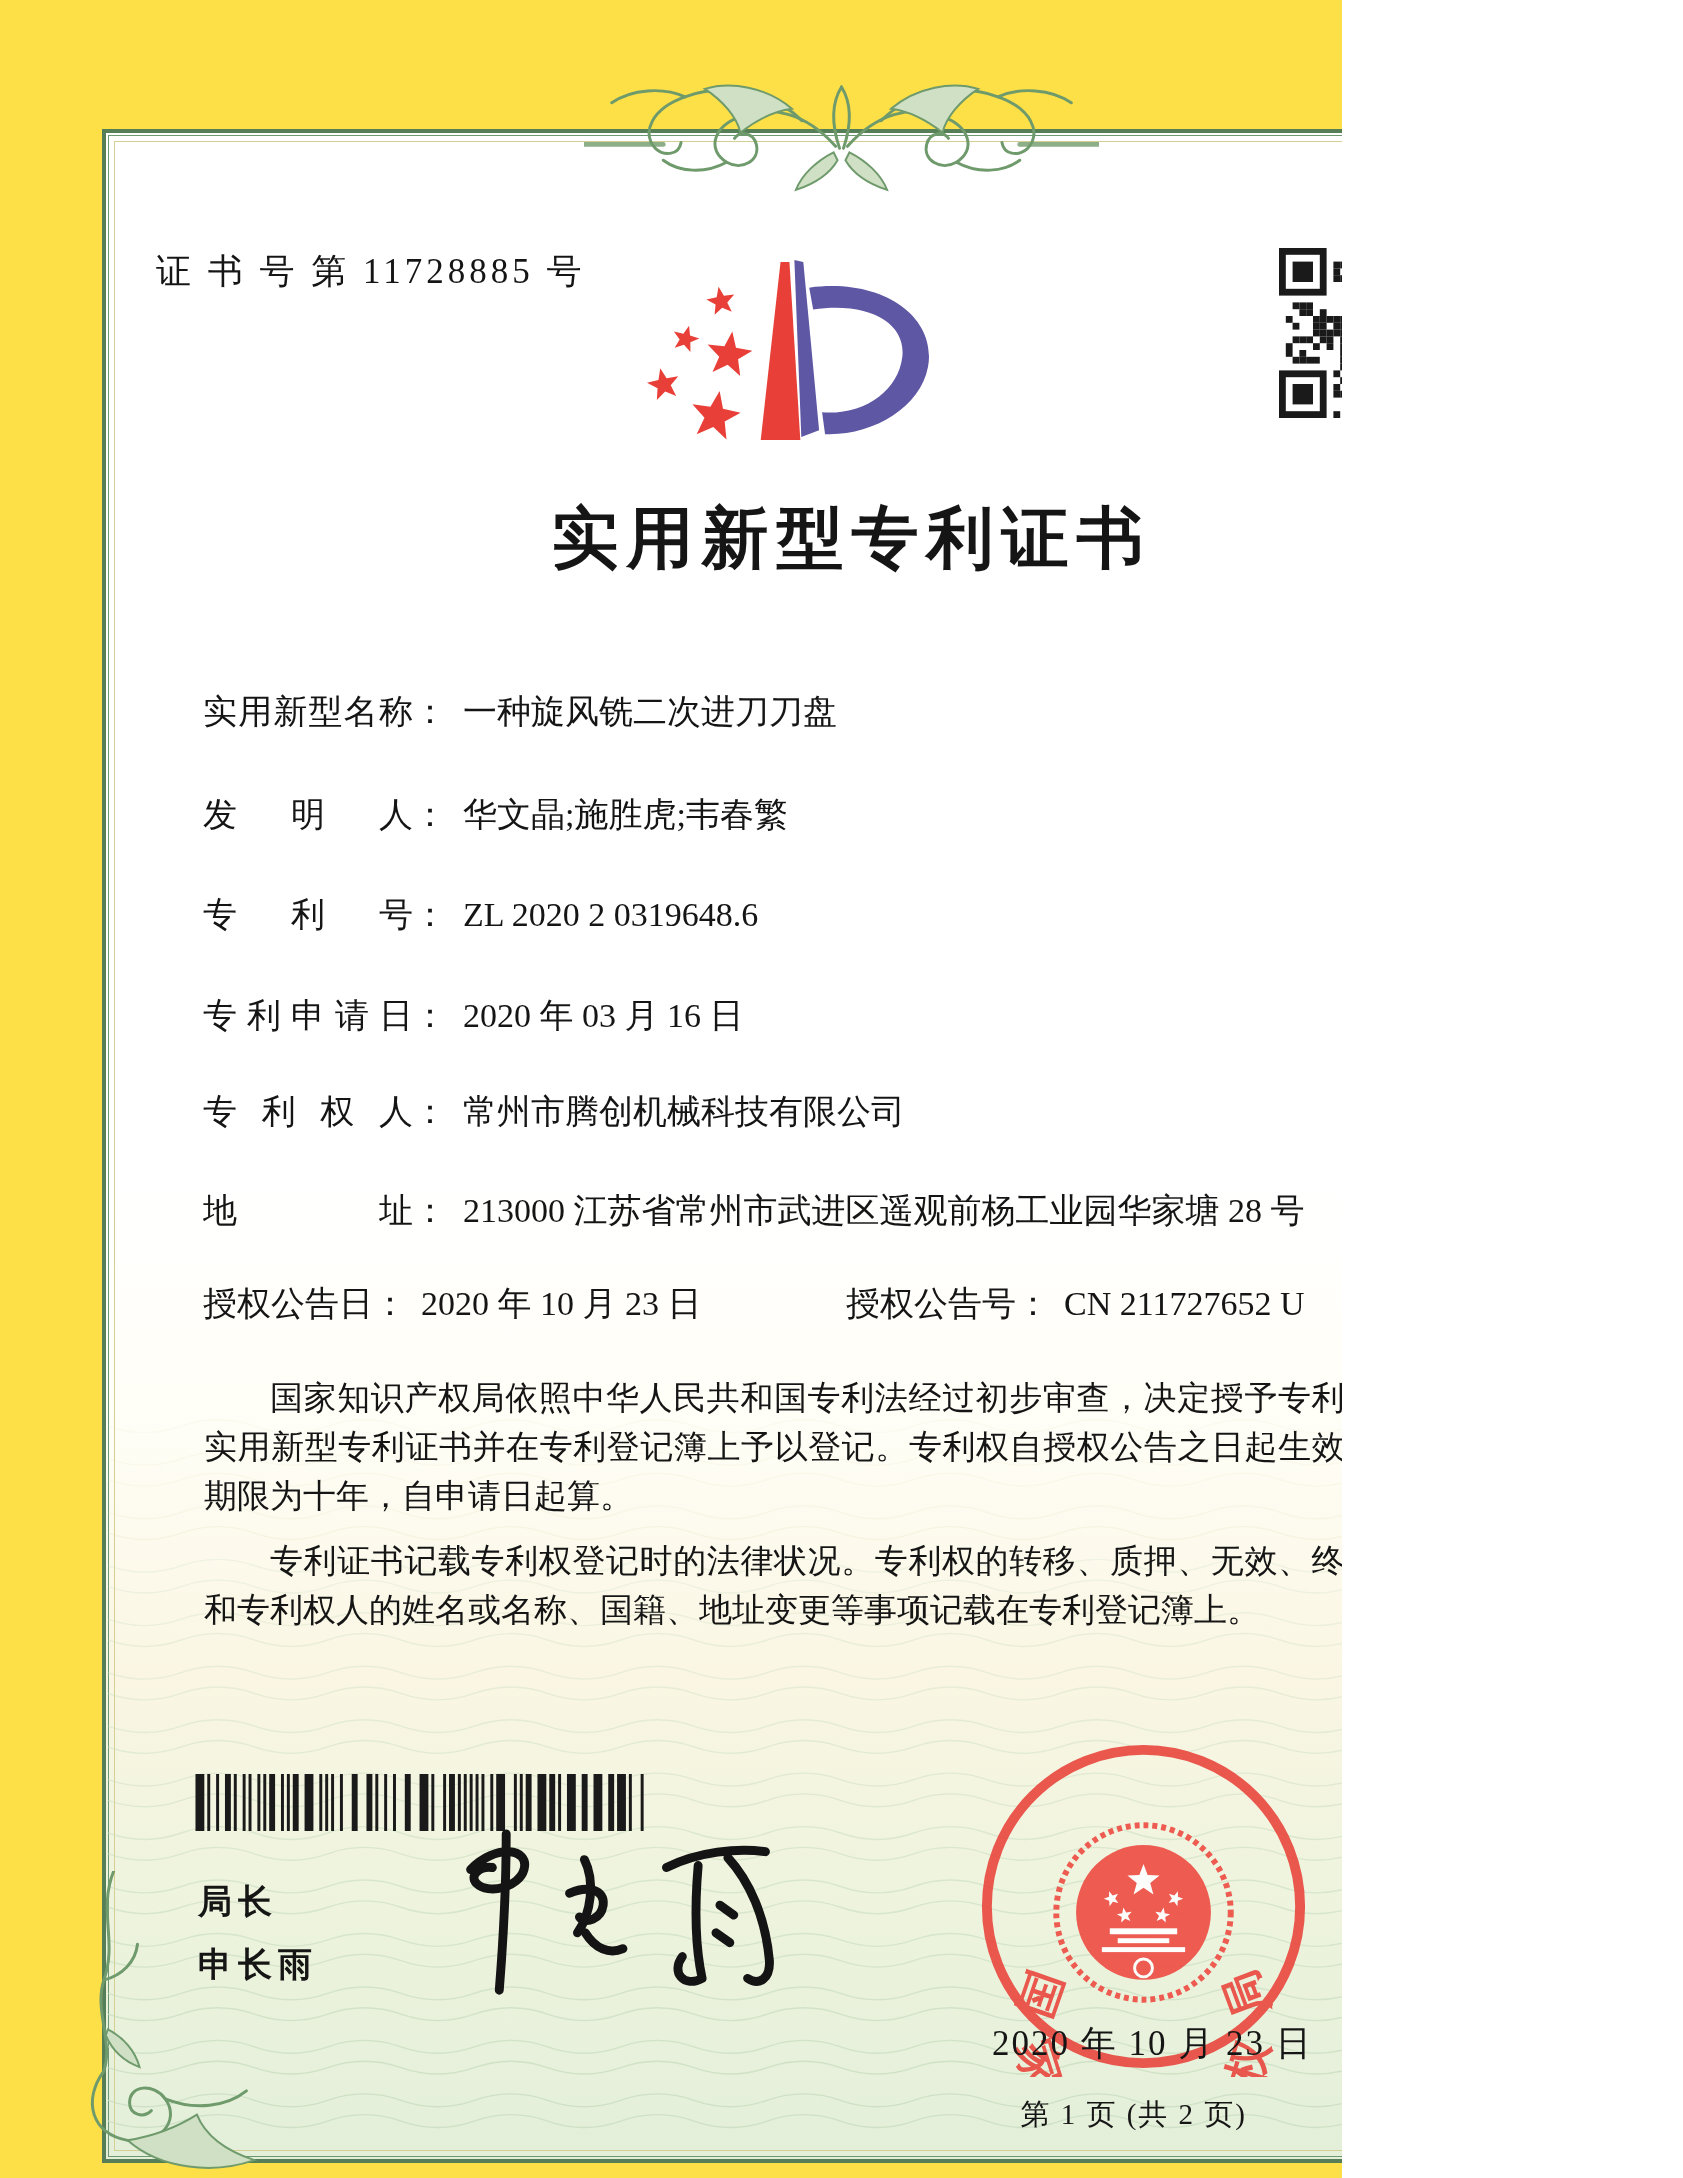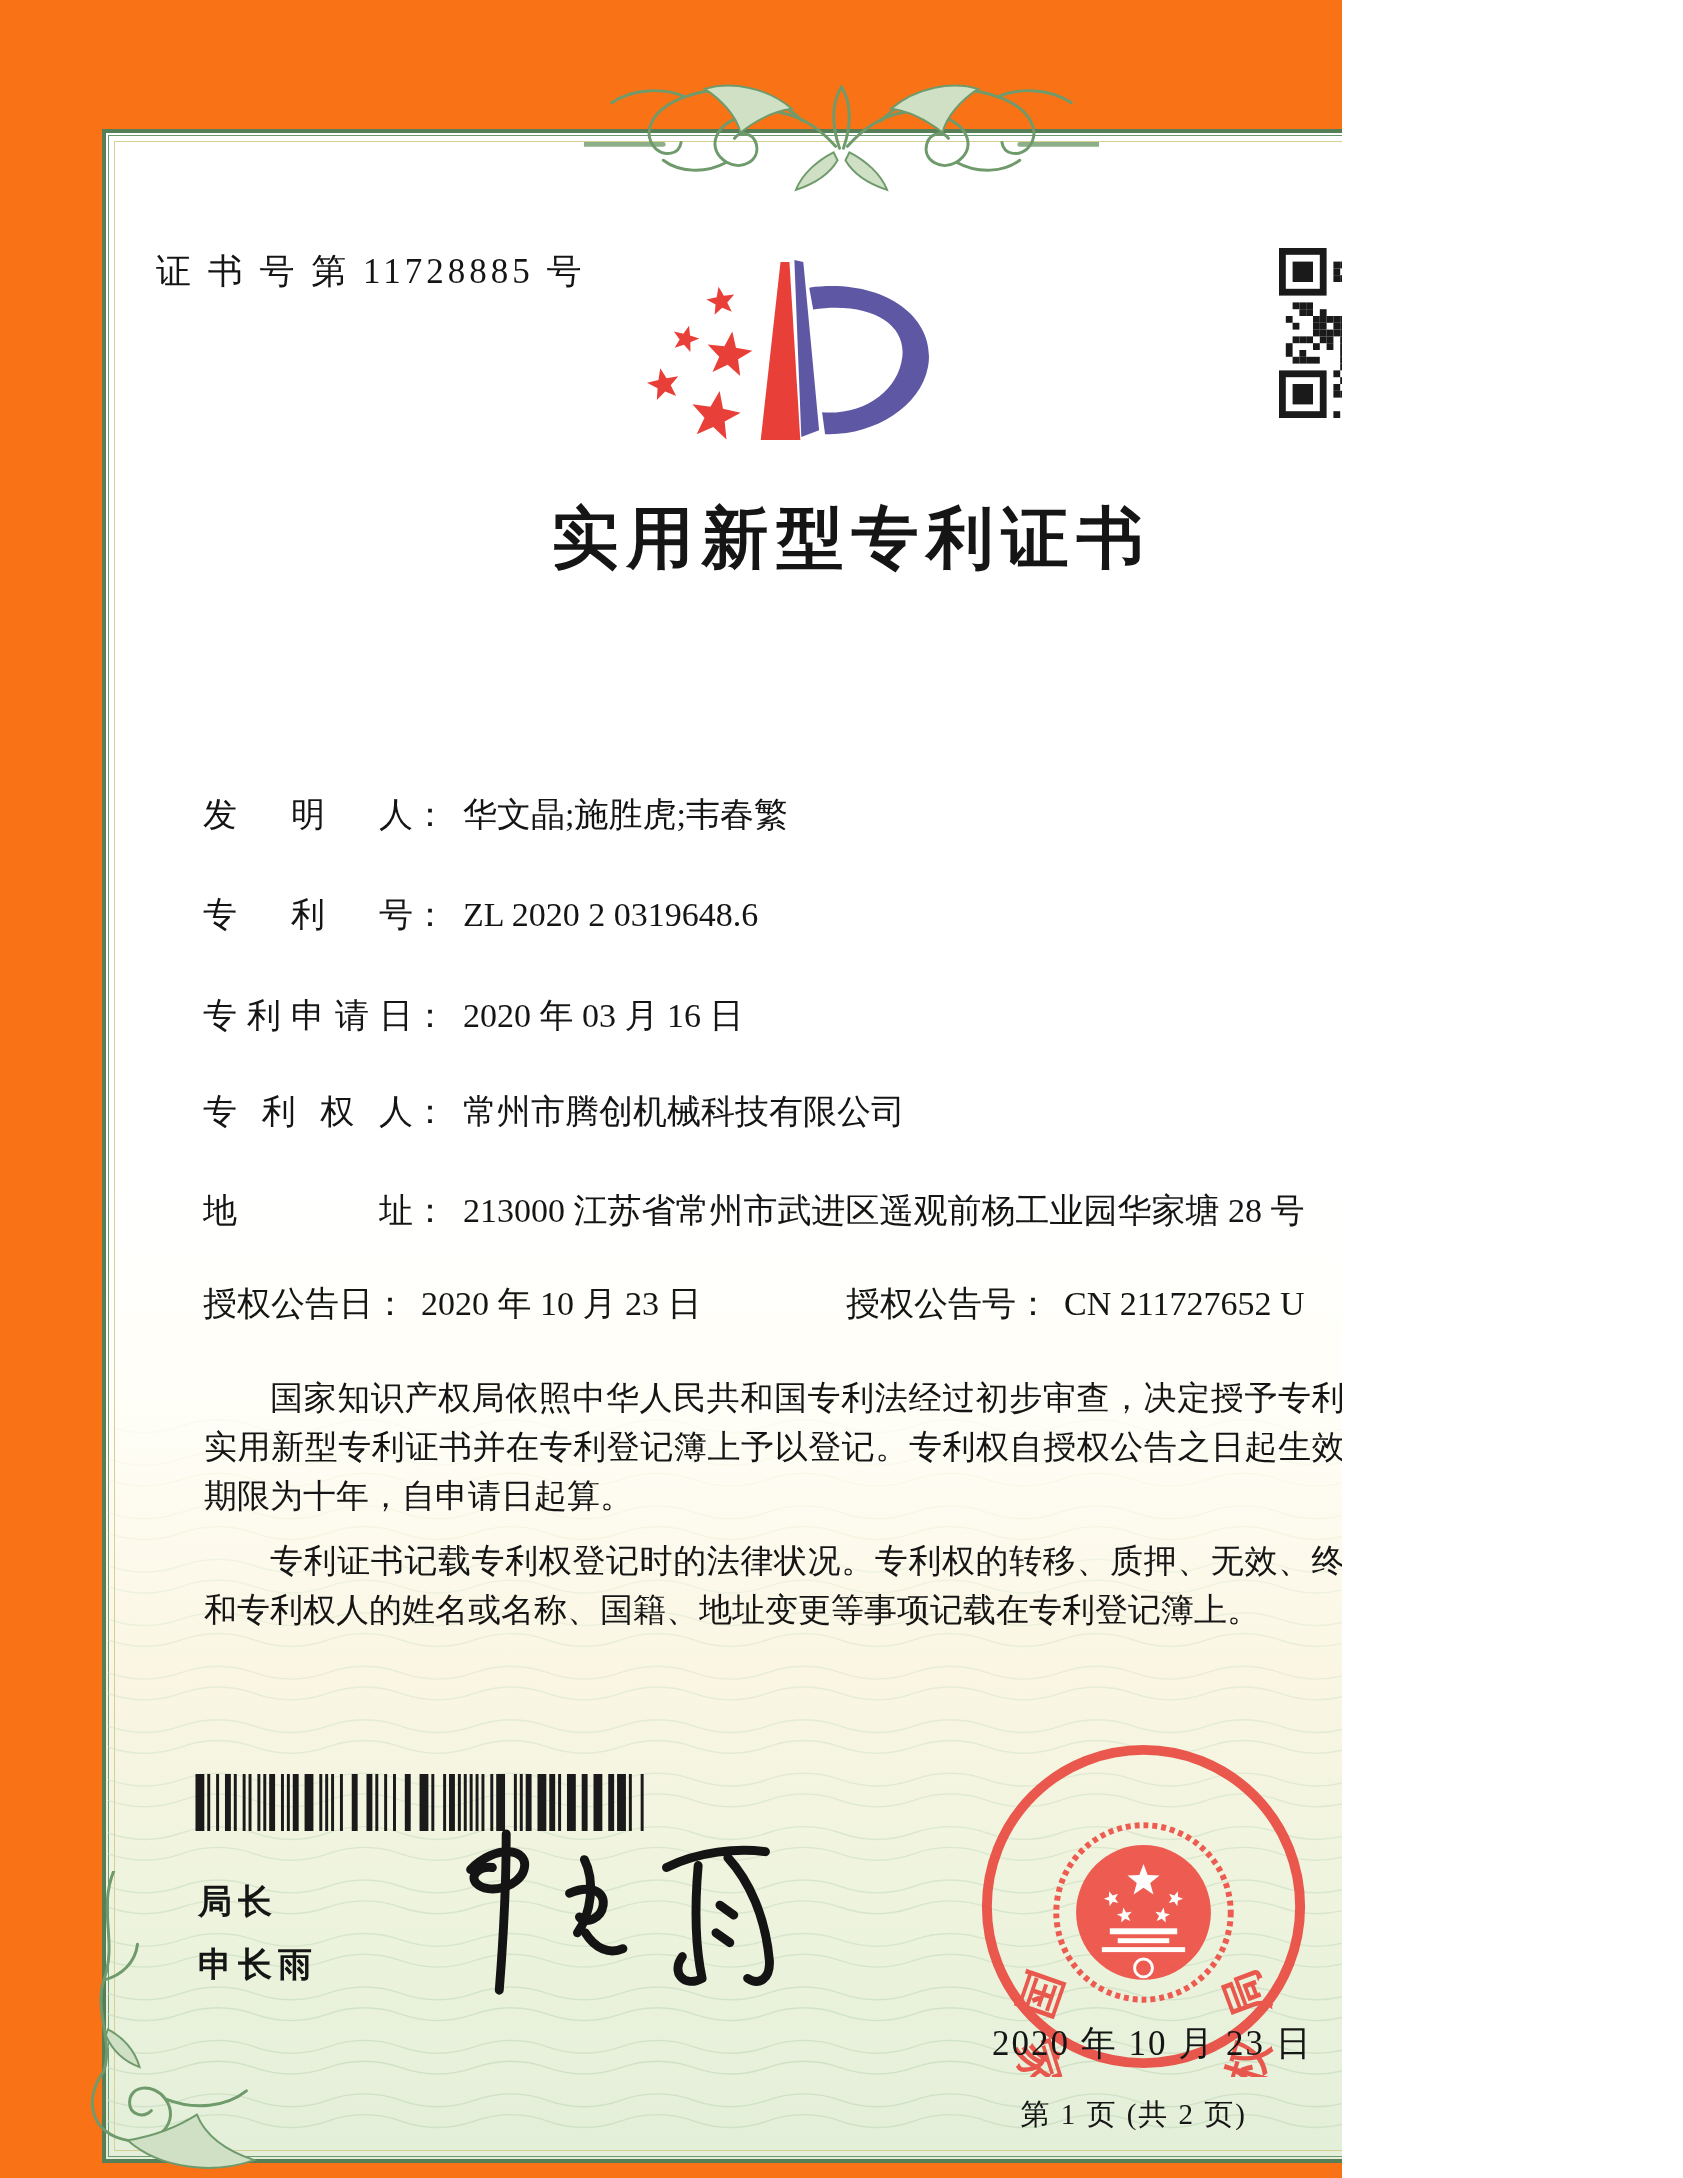--- a/index.html
+++ b/index.html
@@ -1,16 +1,16 @@
 <!DOCTYPE html>
 <html><head>
 <meta charset="utf-8">
 <style>
   html,body{margin:0;padding:0;background:#fff;}
-  .page{position:relative;width:1342px;height:2178px;background:#f97316;overflow:hidden;
+  .page{position:relative;width:1342px;height:2178px;background:#fde047;overflow:hidden;
         font-family:"Liberation Serif","DejaVu Serif",serif;color:#151515;}
   
   .frame{position:absolute;left:102px;top:129px;width:1473px;height:2034px;
          border:4px solid #567f57;box-sizing:border-box;
          background:linear-gradient(180deg,#ffffff 0%,#ffffff 52%,#fffef6 64%,#faf6e3 76%,#eff4de 86%,#e3efd9 100%);}
   .frame::before{content:"";position:absolute;inset:2px;border:1px solid #6d9770;}
   .frame::after{content:"";position:absolute;inset:8px;border:1px solid #d6cf92;}
   .abs{position:absolute;}
   .cert-no{left:156px;top:248px;font-size:35px;letter-spacing:4px;white-space:nowrap;}
   .title{left:10px;width:1683px;top:493px;text-align:center;font-size:67px;font-weight:700;letter-spacing:8px;}
@@ -318,20 +318,23 @@
       <rect x="123.84" y="0" width="48.16" height="48.16" fill="#1a1a1a"></rect>
       <rect x="130.72" y="6.88" width="34.4" height="34.4" fill="#fff"></rect>
       <rect x="137.6" y="13.76" width="20.64" height="20.64" fill="#1a1a1a"></rect>
       <rect x="0" y="123.84" width="48.16" height="48.16" fill="#1a1a1a"></rect>
       <rect x="6.88" y="130.72" width="34.4" height="34.4" fill="#fff"></rect>
       <rect x="13.76" y="137.6" width="20.64" height="20.64" fill="#1a1a1a"></rect>
     </svg>
 
   <div class="abs title" style="z-index:5">实用新型专利证书</div>
 
+  <div class="abs row" style="top:689px;z-index:5">
+    <span class="lab">实用新型名称</span><span>：</span><span class="val">一种旋风铣二次进刀刀盘</span>
+  </div>
   <div class="abs row" style="top:792px;z-index:5">
     <span class="lab">发明人</span><span>：</span><span class="val">华文晶;施胜虎;韦春繁</span>
   </div>
   <div class="abs row" style="top:892px;z-index:5">
     <span class="lab">专利号</span><span>：</span><span class="val">ZL 2020 2 0319648.6</span>
   </div>
   <div class="abs row" style="top:993px;z-index:5">
     <span class="lab">专利申请日</span><span>：</span><span class="val">2020 年 03 月 16 日</span>
   </div>
   <div class="abs row" style="top:1089px;z-index:5">

